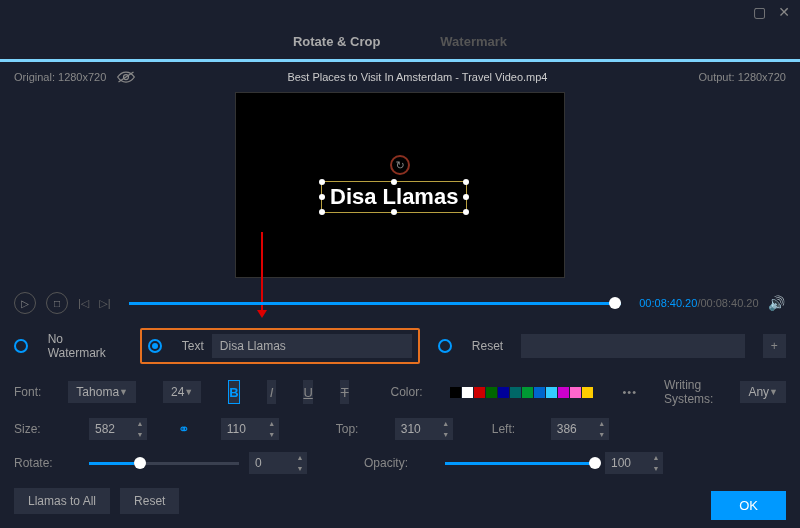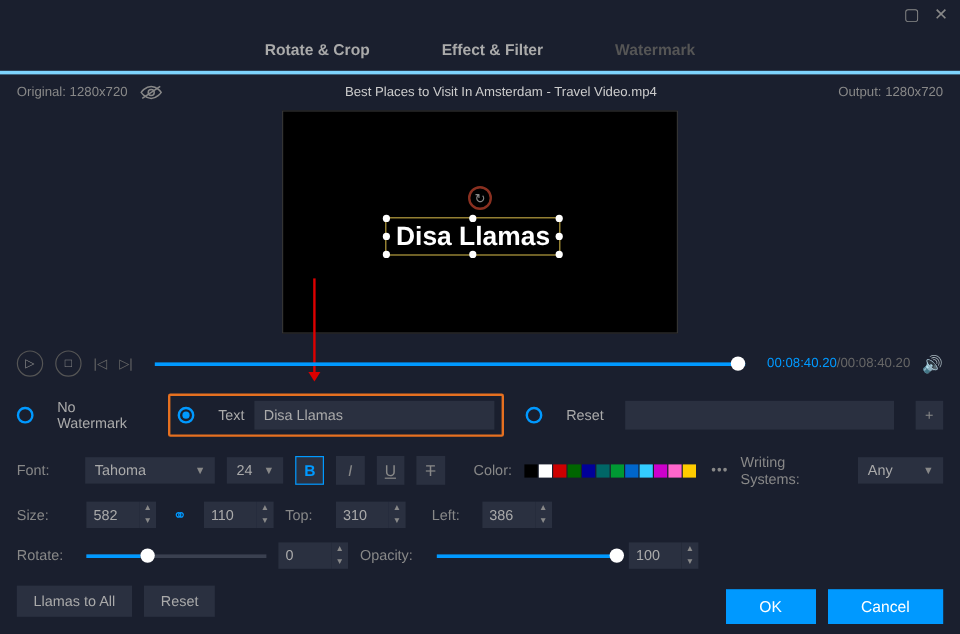--- a/index.html
+++ b/index.html
@@ -37,21 +37,21 @@
 .vol-icon { color: #888; font-size: 14px; cursor: pointer; }
 .wm-options { display: flex; align-items: center; padding: 8px 14px; gap: 18px; }
 .radio-opt { display: flex; align-items: center; gap: 20px; cursor: pointer; }
 .radio { width: 14px; height: 14px; border: 2px solid #0099ff; border-radius: 50%; position: relative; }
 .radio.checked::after { content: ""; position: absolute; top: 2px; left: 2px; width: 6px; height: 6px; background: #0099ff; border-radius: 50%; }
 .radio-label { color: #aaa; font-size: 12px; }
 .text-group { display: flex; align-items: center; gap: 8px; border: 2px solid #e67020; padding: 4px 6px; border-radius: 2px; }
 .text-input { background: #2a3040; border: none; color: #aaa; padding: 5px 8px; width: 200px; font-size: 12px; }
 .image-input { background: #2a3040; width: 230px; height: 24px; }
 .add-btn { width: 24px; height: 24px; background: #2a3040; color: #888; display: flex; align-items: center; justify-content: center; cursor: pointer; }
-.prop-row { display: flex; align-items: center; padding: 6px 14px; gap: 10px; }
+.prop-row { display: flex; align-items: center; padding: 6px 14px; gap: 27px; }
 .prop-label { width: 48px; color: #888; font-size: 12px; }
 .select { background: #2a3040; color: #aaa; padding: 4px 8px; display: flex; align-items: center; justify-content: space-between; cursor: pointer; font-size: 12px; }
 .select.font { width: 110px; }
 .select.size { width: 48px; }
 .caret { font-size: 9px; color: #888; }
 .style-btn { width: 24px; height: 24px; background: #2a3040; color: #888; display: flex; align-items: center; justify-content: center; cursor: pointer; font-size: 13px; }
 .style-btn.active { border: 1px solid #0099ff; color: #0099ff; }
 .color-swatches { display: flex; gap: 1px; }
 .swatch { width: 11px; height: 11px; cursor: pointer; }
 .more-colors { color: #888; margin-left: 3px; cursor: pointer; font-size: 11px; letter-spacing: 1px; }
@@ -72,21 +72,20 @@
 </head>
 <body>
 
 <div class="titlebar">
   <span>▢</span>
   <span>✕</span>
 </div>
 
 <div class="tabs">
   <div class="tab">Rotate &amp; Crop</div>
-  <div class="tab">Effect &amp; Filter</div>
   <div class="tab disabled">Watermark</div>
 </div>
 
 <div class="info-row">
   <div class="info-left">
     <span>Original: 1280x720</span>
     <span class="eye-icon">
       <svg viewBox="0 0 24 16" width="20" height="14">
           <path d="M12 2C6 2 2 8 2 8s4 6 10 6 10-6 10-6-4-6-10-6zm0 9a3 3 0 110-6 3 3 0 010 6z" fill="none" stroke="#888" stroke-width="1.5"></path>
           <line x1="3" y1="14" x2="21" y2="2" stroke="#888" stroke-width="1.5"></line>
@@ -195,21 +194,21 @@
       </div>
     </div>
   <span class="link-icon">⚭</span>
   <div class="spinner">
       <input value="110" style="">
       <div class="spinner-btns">
         <span>▲</span>
         <span>▼</span>
       </div>
     </div>
-  <span style="width:32px">Top:</span>
+  <span style="margin-left:30px;width:32px">Top:</span>
   <div class="spinner">
       <input value="310" style="">
       <div class="spinner-btns">
         <span>▲</span>
         <span>▼</span>
       </div>
     </div>
   <span style="margin-left:12px;width:32px">Left:</span>
   <div class="spinner">
       <input value="386" style="">
@@ -228,21 +227,21 @@
       <div class="slider-thumb" style="left:30%"></div>
     </div>
     <div class="spinner">
         <input value="0" style="">
         <div class="spinner-btns">
           <span>▲</span>
           <span>▼</span>
         </div>
       </div>
   </div>
-  <span style="width:54px">Opacity:</span>
+  <span style="margin-left:30px;width:54px">Opacity:</span>
   <div class="slider-row">
     <div class="slider">
       <div class="slider-fill" style="width:100%"></div>
       <div class="slider-thumb" style="left:calc(100% - 6px)"></div>
     </div>
     <div class="spinner">
         <input value="100" style="">
         <div class="spinner-btns">
           <span>▲</span>
           <span>▼</span>
@@ -251,14 +250,13 @@
   </div>
 </div>
 
 <div class="action-btns">
   <button class="btn">Llamas to All</button>
   <button class="btn">Reset</button>
 </div>
 
 <div class="footer">
   <button class="btn-primary">OK</button>
-  <button class="btn-primary">Cancel</button>
 </div>
 
 </body></html>

